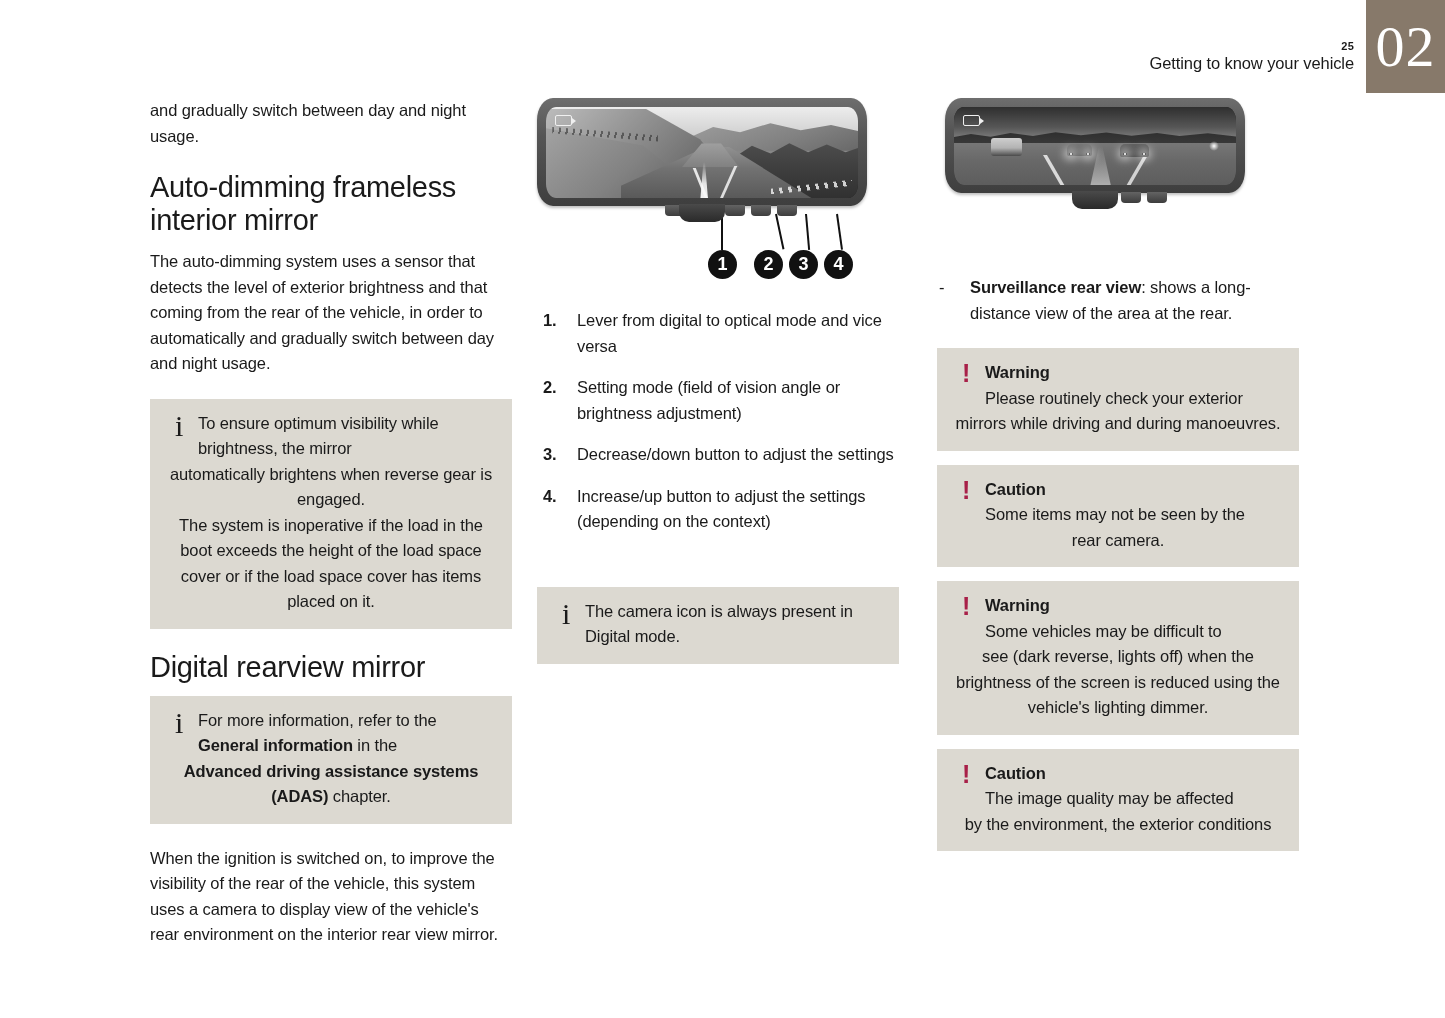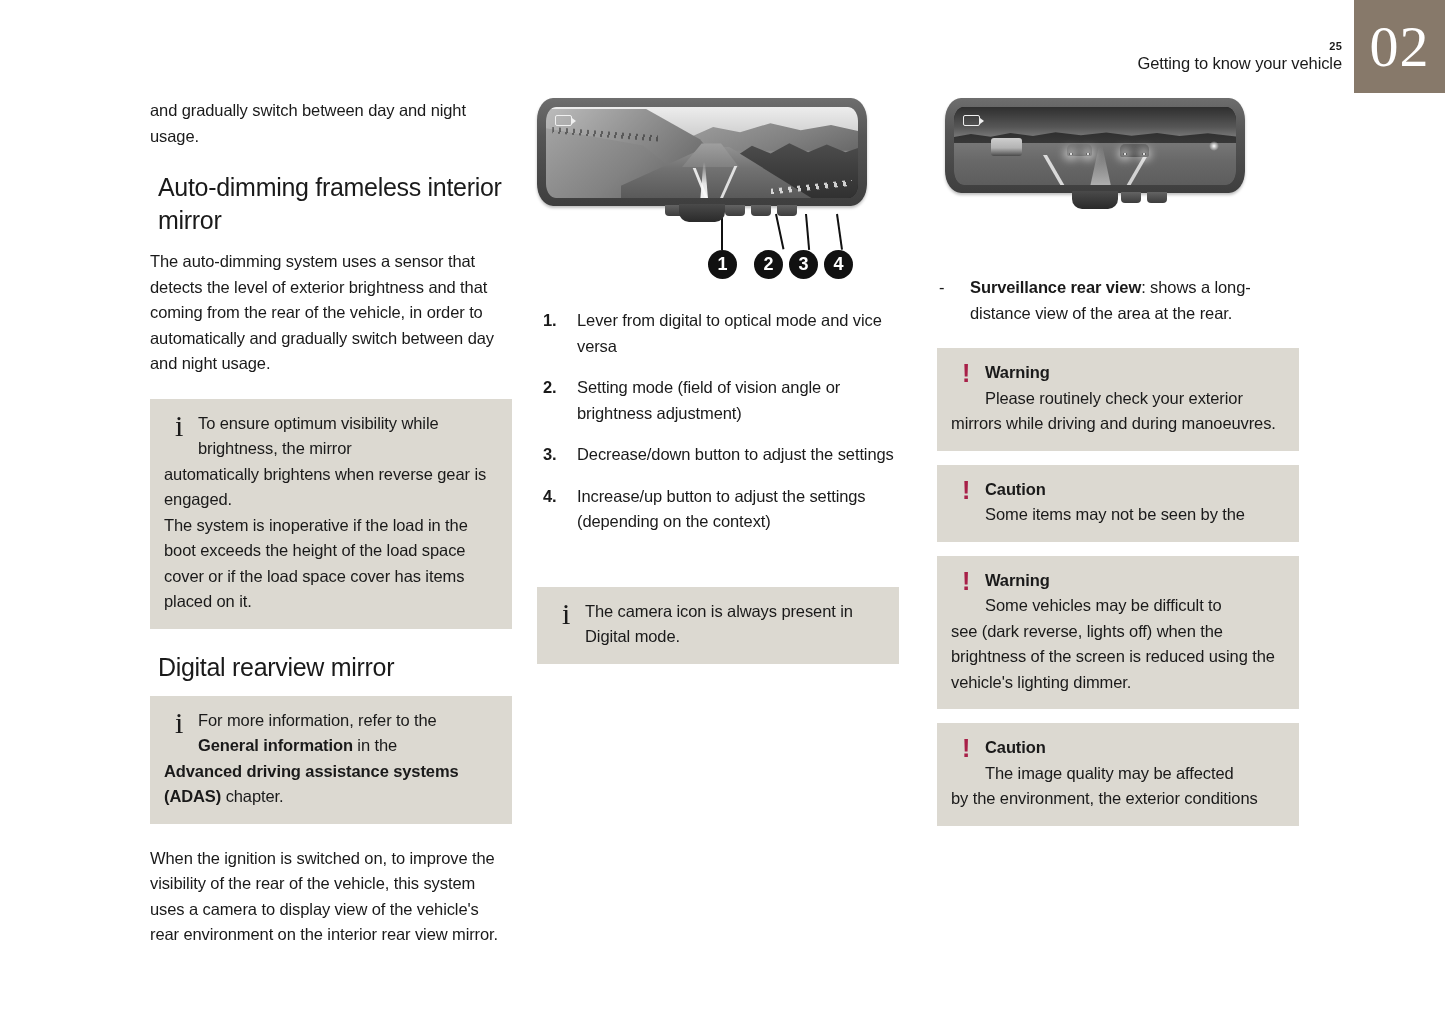--- a/index.html
+++ b/index.html
@@ -32,21 +32,21 @@
     line-height: 1.15;
     letter-spacing: 0.2px;
   }
   .header-chapter {
     font-size: 16.5px;
     line-height: 1.3;
     letter-spacing: -0.1px;
     white-space: nowrap;
   }
   .chapter-badge {
-    width: 91px;
+    width: 79px;
     height: 93px;
     background: #87796a;
     color: #ffffff;
     font-family: "Liberation Serif", serif;
     font-size: 58px;
     line-height: 93px;
     text-align: center;
     letter-spacing: 1px;
   }
 
@@ -67,22 +67,22 @@
   .col-right  { left: 799px; }
 
   
   p.body-text {
     margin: 0 0 0 0;
     font-size: 16.5px;
     line-height: 25.5px;
     letter-spacing: -0.1px;
   }
   h2.section-title {
-    margin: 22px 0 12px 8px;
-    font-size: 25px;
+    margin: 22px 0 12px 0;
+    font-size: 29px;
     font-weight: 400;
     line-height: 33px;
     letter-spacing: -0.3px;
   }
   .spacer-sm { height: 14px; }
   .spacer-md { height: 22px; }
 
   
   .callout {
     background: #dcd9d1;
@@ -110,21 +110,21 @@
   .marker.alert {
     color: #a82048;
     font-weight: bold;
     font-size: 25px;
     line-height: 27px;
   }
   .callout-lead {
     
   }
   .callout-lead > span { display: block; padding-left: 34px; }
-  .callout-rest { clear: both; }
+  .callout-rest { clear: both; text-align: center; }
   .callout .ttl { font-weight: bold; }
   .bold { font-weight: bold; }
 
   
   ol.num-list { margin: 0; padding: 0; list-style: none; }
   ol.num-list li {
     position: relative;
     padding-left: 40px;
     margin-bottom: 16px;
     font-size: 16.5px;
@@ -495,20 +495,21 @@
 
     <div class="spacer-sm"></div>
 
     <div class="callout">
       <div class="callout-body">
         <span class="marker alert">!</span>
         <div class="callout-lead">
           <span class="ttl">Caution</span>
           <span>Some items may not be seen by the</span>
         </div>
+        <div class="callout-rest">rear camera.</div>
       </div>
     </div>
 
     <div class="spacer-sm"></div>
 
     <div class="callout">
       <div class="callout-body">
         <span class="marker alert">!</span>
         <div class="callout-lead">
           <span class="ttl">Warning</span>

